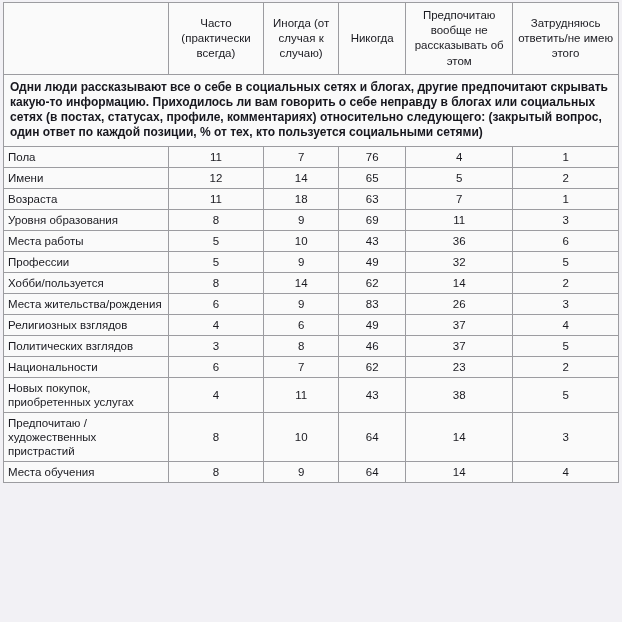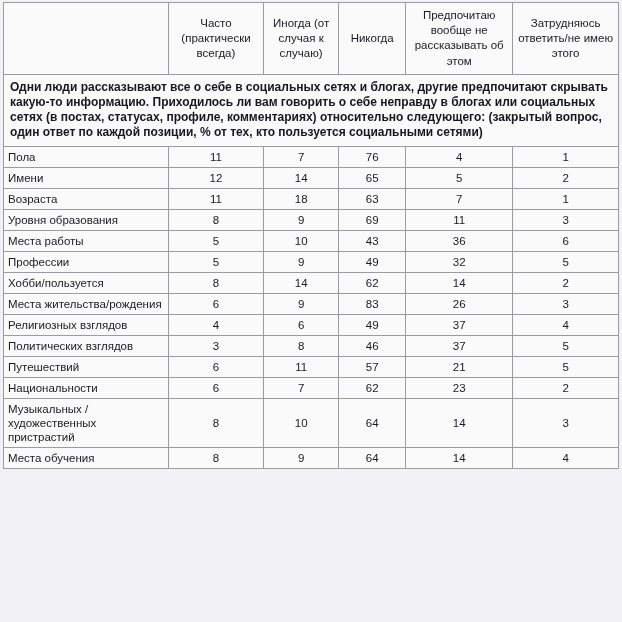--- a/index.html
+++ b/index.html
@@ -159,37 +159,37 @@
         </tr>
         <tr>
           <td class="label">Политических взглядов</td>
           <td class="num">3</td>
           <td class="num">8</td>
           <td class="num">46</td>
           <td class="num">37</td>
           <td class="num">5</td>
         </tr>
         <tr>
-          <td class="label">Путешествий</td>
-          <td class="num">6</td>
-          <td class="num">11</td>
-          <td class="num">57</td>
-          <td class="num">21</td>
-          <td class="num">5</td>
-        </tr>
-        <tr>
           <td class="label">Национальности</td>
           <td class="num">6</td>
           <td class="num">7</td>
           <td class="num">62</td>
           <td class="num">23</td>
           <td class="num">2</td>
         </tr>
         <tr>
-          <td class="label">Музыкальных / художественных пристрастий</td>
+          <td class="label">Новых покупок, приобретенных услугах</td>
+          <td class="num">4</td>
+          <td class="num">11</td>
+          <td class="num">43</td>
+          <td class="num">38</td>
+          <td class="num">5</td>
+        </tr>
+        <tr>
+          <td class="label">Предпочитаю / художественных пристрастий</td>
           <td class="num">8</td>
           <td class="num">10</td>
           <td class="num">64</td>
           <td class="num">14</td>
           <td class="num">3</td>
         </tr>
         <tr>
           <td class="label">Места обучения</td>
           <td class="num">8</td>
           <td class="num">9</td>

